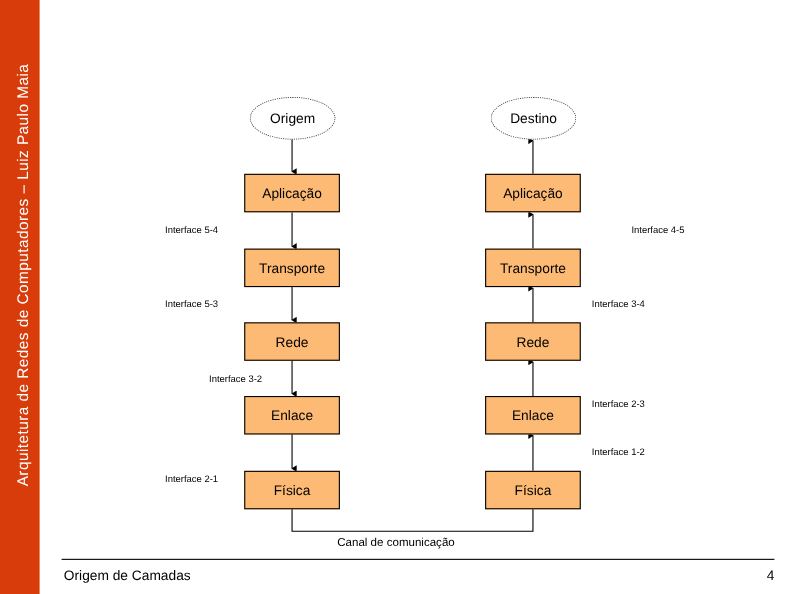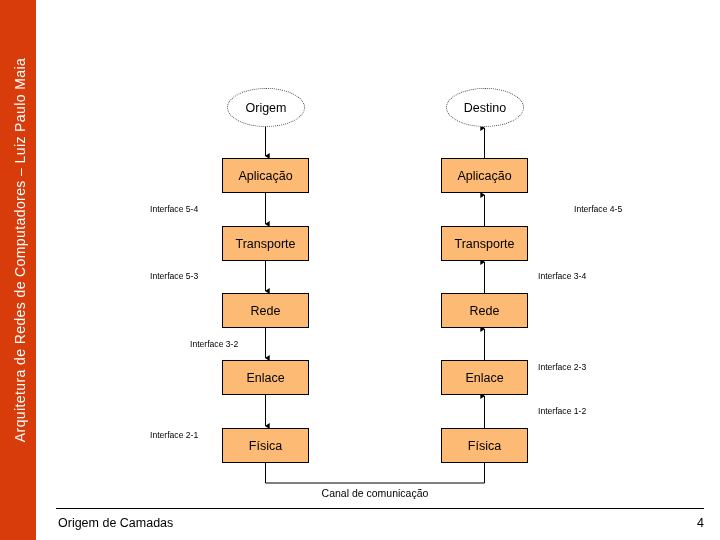--- a/index.html
+++ b/index.html
@@ -99,21 +99,21 @@
     font-size: 8.6px;
     color: #000000;
     white-space: nowrap;
   }
   .iface-left  { left: 150px; text-align: left; }
   .iface-right { left: 538px; text-align: left; }
 
   
   #channel-label {
     position: absolute;
-    left: 255px;
+    left: 240px;
     top: 487px;
     width: 240px;
     text-align: center;
     font-size: 10.5px;
     color: #000000;
     white-space: nowrap;
   }
 
   
   #footer-rule {

